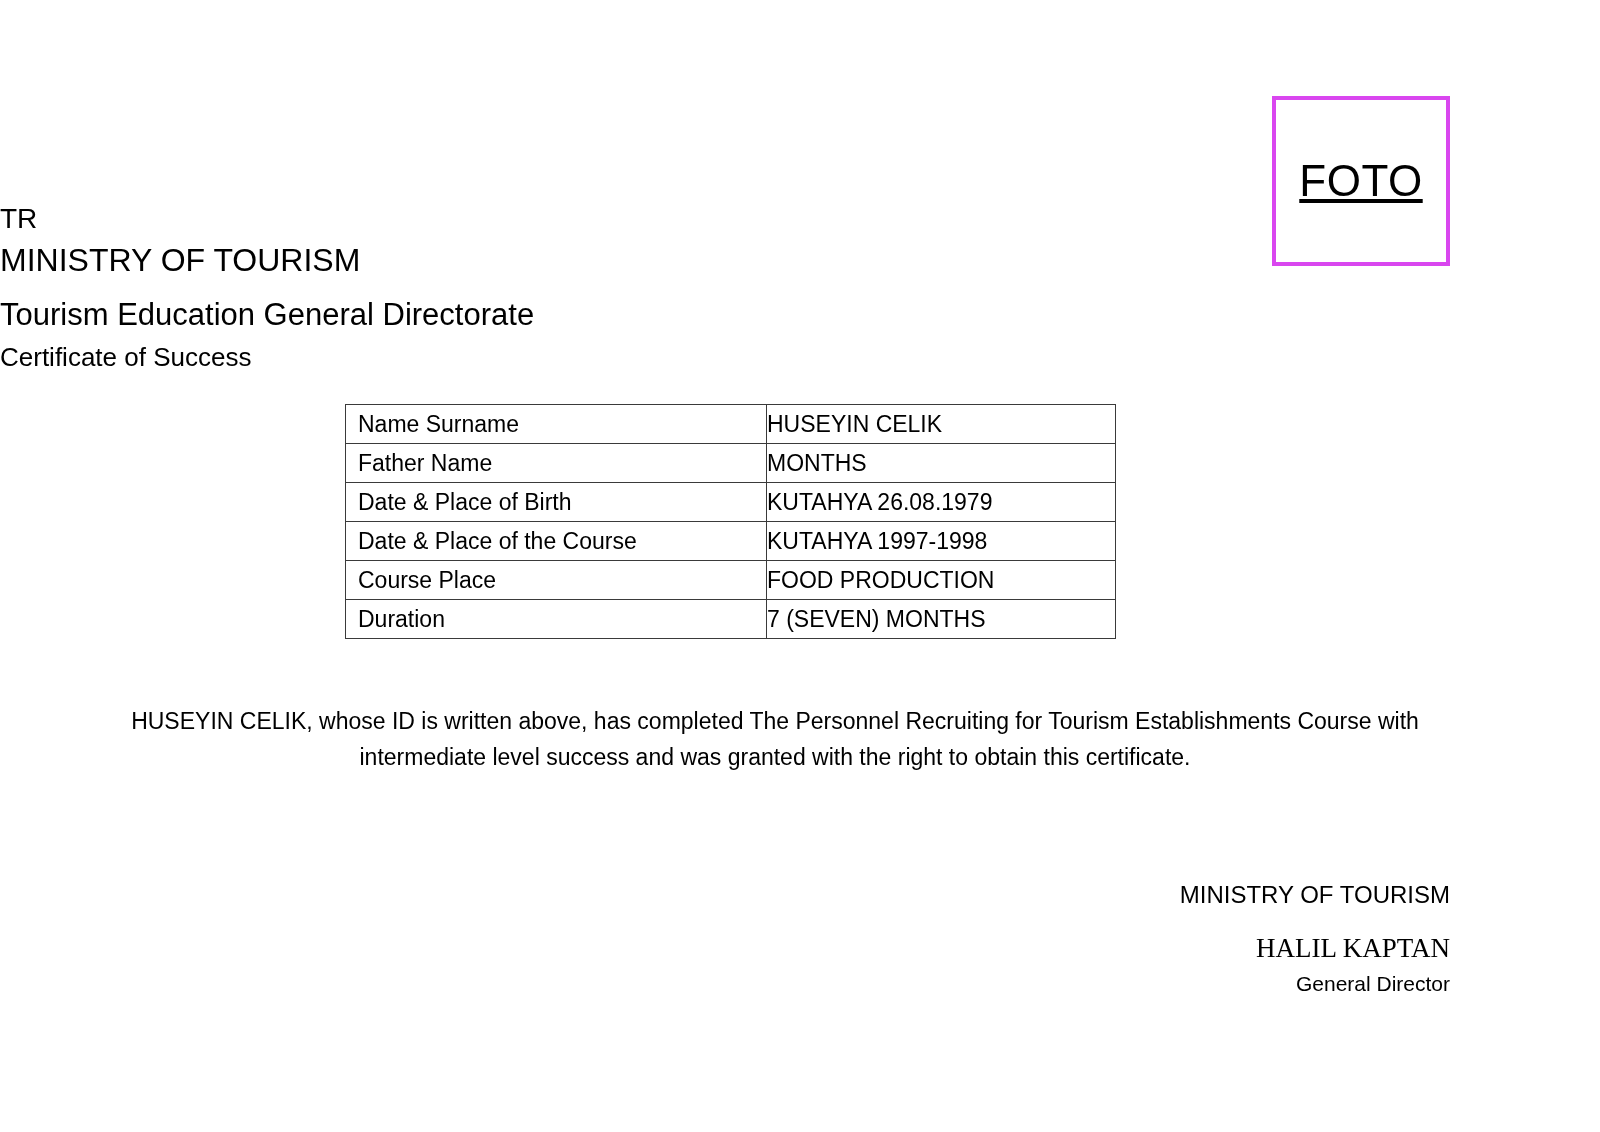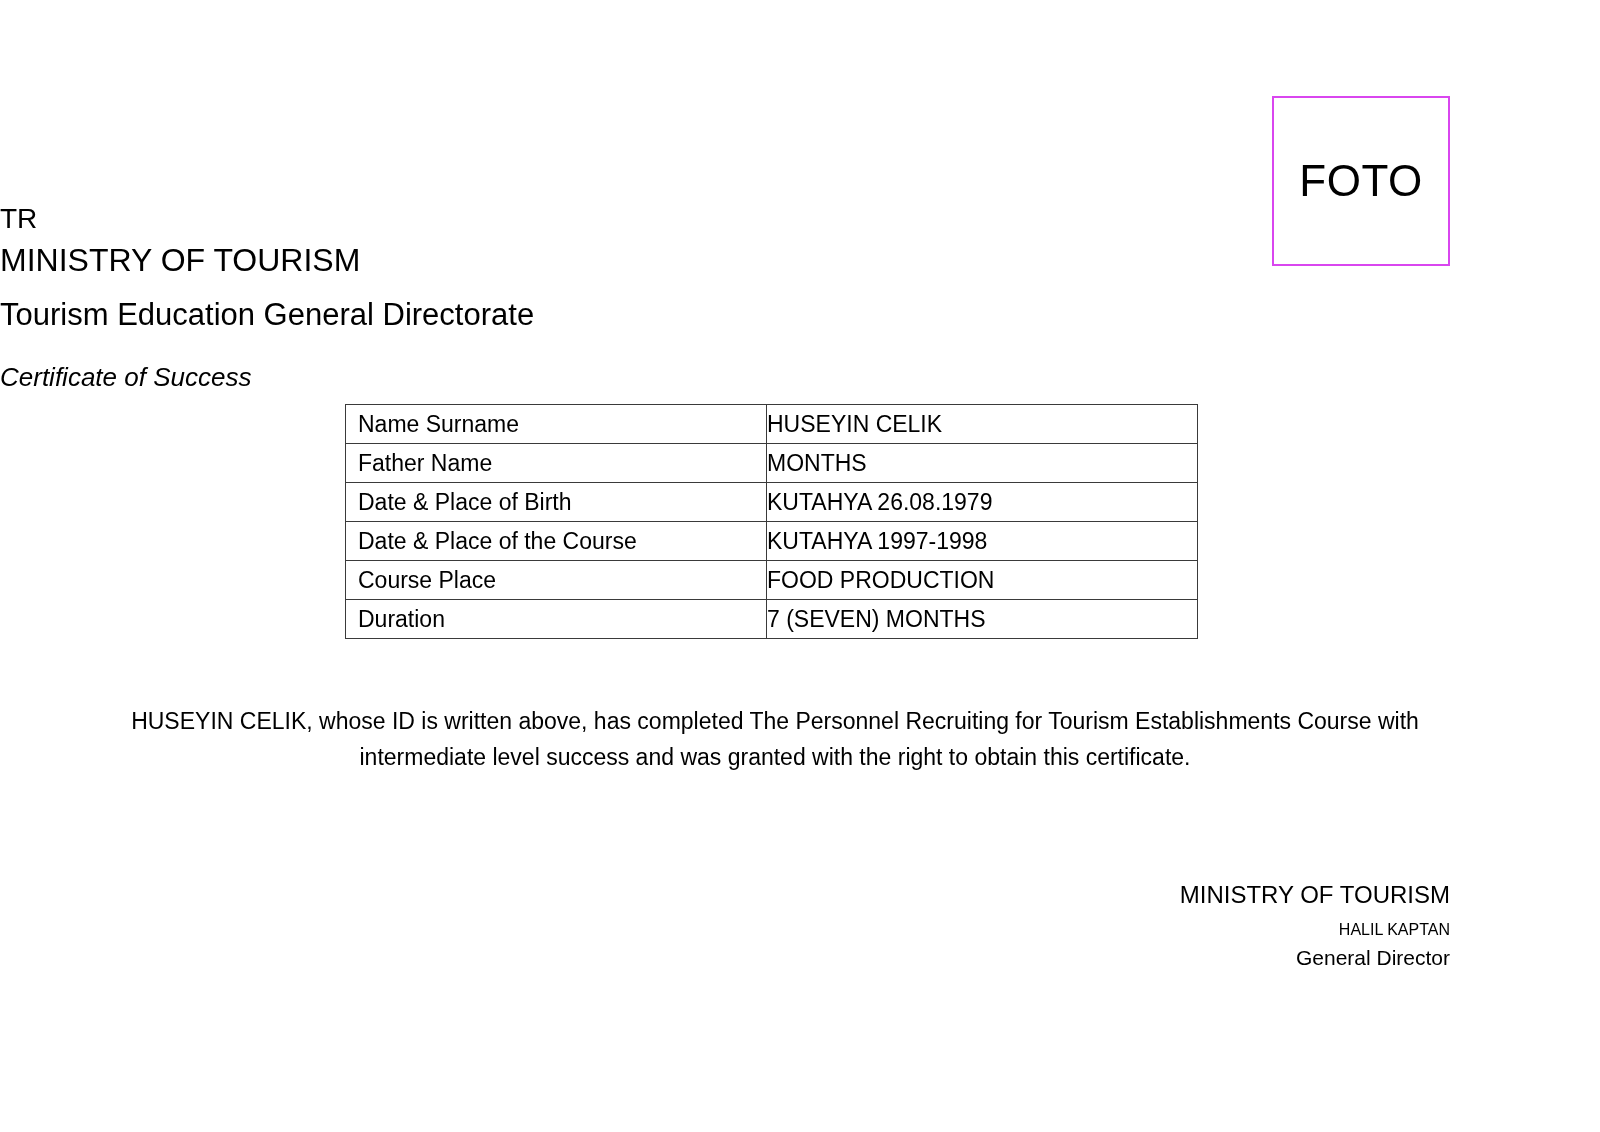--- a/index.html
+++ b/index.html
@@ -22,25 +22,26 @@
     height: 1132px;
   }
 
   
   .foto-box {
     position: absolute;
     left: 1272px;
     top: 96px;
     width: 178px;
     height: 170px;
-    border: 2px solid #d946ef;
+    border: 4px solid #d946ef;
     box-sizing: border-box;
     display: flex;
     align-items: center;
     justify-content: center;
+    text-decoration: underline;
   }
   .foto-label {
     font-size: 44px;
     letter-spacing: 0.5px;
     line-height: 1;
   }
 
   
   .header {
     position: absolute;
@@ -58,30 +59,28 @@
     line-height: 1.4;
   }
   .header .directorate {
     font-size: 31px;
     line-height: 1.5;
     margin-top: 9px;
   }
   .header .cert-title {
     font-size: 26px;
     line-height: 1.5;
-    margin-top: 20px;
-    font-style: italic;
   }
 
   
   .info-table {
     position: absolute;
     left: 345px;
     top: 404px;
-    width: 853px;
+    width: 771px;
     border-collapse: collapse;
     table-layout: fixed;
   }
   .info-table td {
     border: 1.5px solid #3a3a3a;
     height: 38px;
     font-size: 23px;
     padding: 0 0 0 0;
     vertical-align: middle;
   }
@@ -110,23 +109,24 @@
     position: absolute;
     right: 150px;
     top: 878px;
     text-align: right;
   }
   .sign-block .org {
     font-size: 24px;
     line-height: 1.4;
   }
   .sign-block .name {
-    font-size: 16px;
+    font-size: 27px;
     line-height: 1.5;
-    margin-top: 6px;
+    margin-top: 16px;
+    font-family: Liberation Serif, serif;
   }
   .sign-block .role {
     font-size: 21px;
     line-height: 1.5;
   }
 </style>
 </head>
 <body>
 
 <div class="page">

